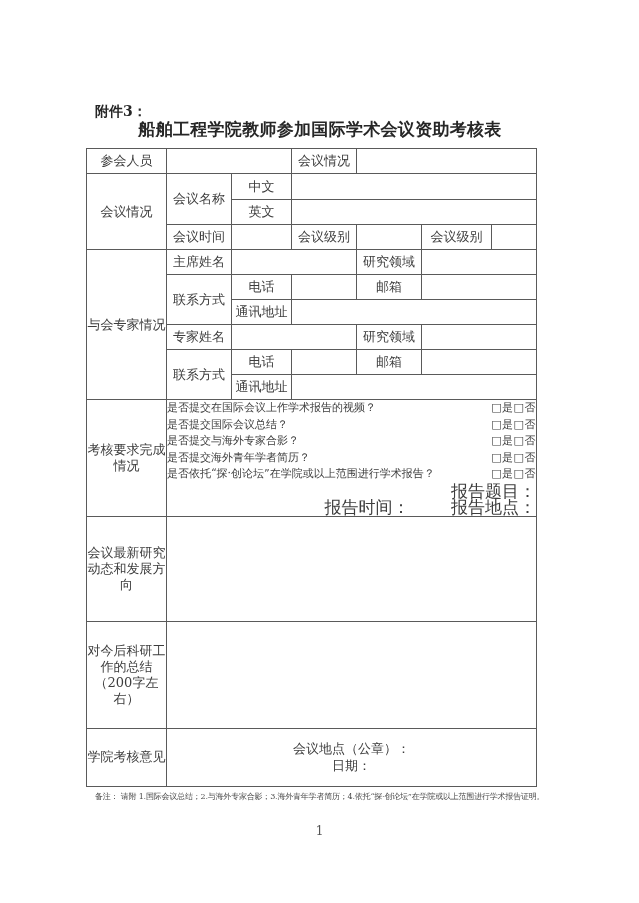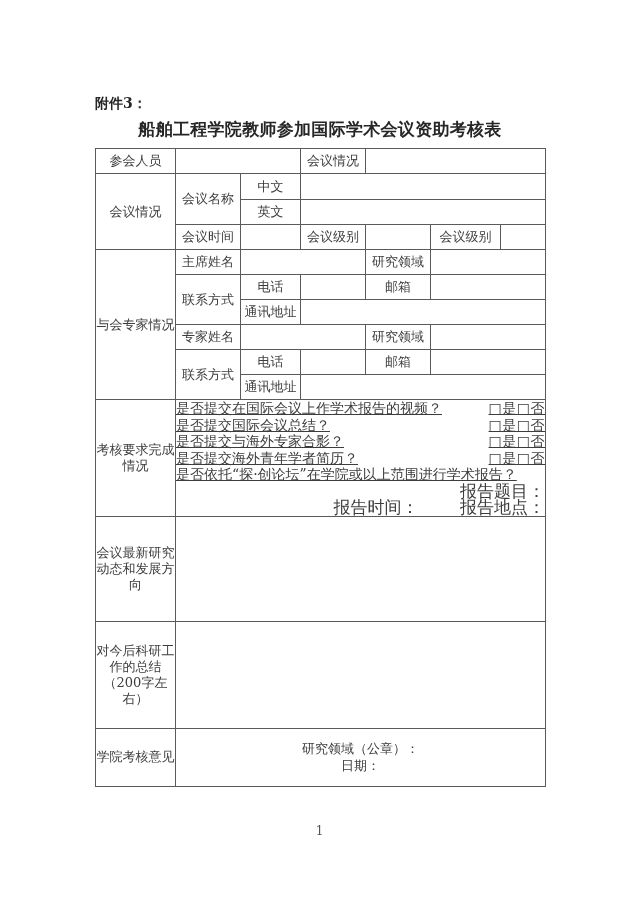--- a/index.html
+++ b/index.html
@@ -5,51 +5,51 @@
   * { margin:0; padding:0; box-sizing:border-box; }
   html,body { background:#ffffff; }
   body {
     width:639px; height:903px;
     font-family:"DejaVu Serif","Liberation Serif",serif;
     color:#3a3a3a;
   }
   .page { position:relative; width:639px; height:903px; background:#fff; overflow:hidden; }
 
   .attachment {
-    position:absolute; left:95px; top:95px;
+    position:absolute; left:95px; top:103px;
     font-size:14px; font-weight:bold; color:#262626;
   }
   .doc-title {
     position:absolute; left:85px; top:118px; width:470px;
     text-align:center; font-size:17px; font-weight:bold; color:#262626;
     letter-spacing:0.3px;
   }
 
   table.form {
-    position:absolute; left:95px; top:148px; width:450px;
+    position:absolute; left:86px; top:148px; width:450px;
     border-collapse:collapse; table-layout:fixed;
   }
   table.form td {
     border:1px solid #5a5a5a;
     font-size:13px; color:#3d3d3d;
     text-align:center; vertical-align:middle;
     padding:0; overflow:hidden;
   }
   td.lbl { padding:0 7px; line-height:16px; }
   tr.r-sm  { height:25px; }
   tr.r-sm2 { height:26px; }
   tr.r-q   { height:112px; }
   tr.r-trends  { height:105px; }
   tr.r-summary { height:107px; }
   tr.r-opinion { height:58px; }
 
   td.q-cell { text-align:left; vertical-align:top; padding:4px 9px 2px 10px; }
   .q-line {
     display:flex; justify-content:space-between; align-items:center;
-    font-size:14px; line-height:16.5px; white-space:nowrap;text-decoration:underline;
+    font-size:11px; line-height:16.5px; white-space:nowrap;
   }
   .q-text { white-space:nowrap; }
   .q-opts { white-space:nowrap; letter-spacing:0.5px;margin-left:29px; }
   .rpt-line { font-size:17px; line-height:16.5px; text-align:right; white-space:nowrap; }
   .rpt-place { margin-left:36px; }
 
   td.opinion-cell {
     text-align:left; vertical-align:bottom; padding:0 0 4px 192px;
   }
   .sig-line { font-size:13px; line-height:17px; white-space:nowrap; }
@@ -182,22 +182,23 @@
     </tr>
 
     <tr class="r-summary">
       <td class="lbl">对今后科研工作的总结（200字左右）</td>
       <td colspan="6"></td>
     </tr>
 
     <tr class="r-opinion">
       <td class="lbl">学院考核意见</td>
       <td colspan="6" class="opinion-cell">
-        <div class="sig-line">研究领域（公章）：</div>
+        <div class="sig-line">会议地点（公章）：</div>
         <div class="sig-line">日期：</div>
       </td>
     </tr>
   </tbody>
     </table>
 
+  <div class="footnote">备注：  请附 1.国际会议总结；2.与海外专家合影；3.海外青年学者简历；4.依托“探·创论坛”在学院或以上范围进行学术报告证明。</div>
   <div class="page-number">1</div>
 
 </div>
 
 </body></html>

